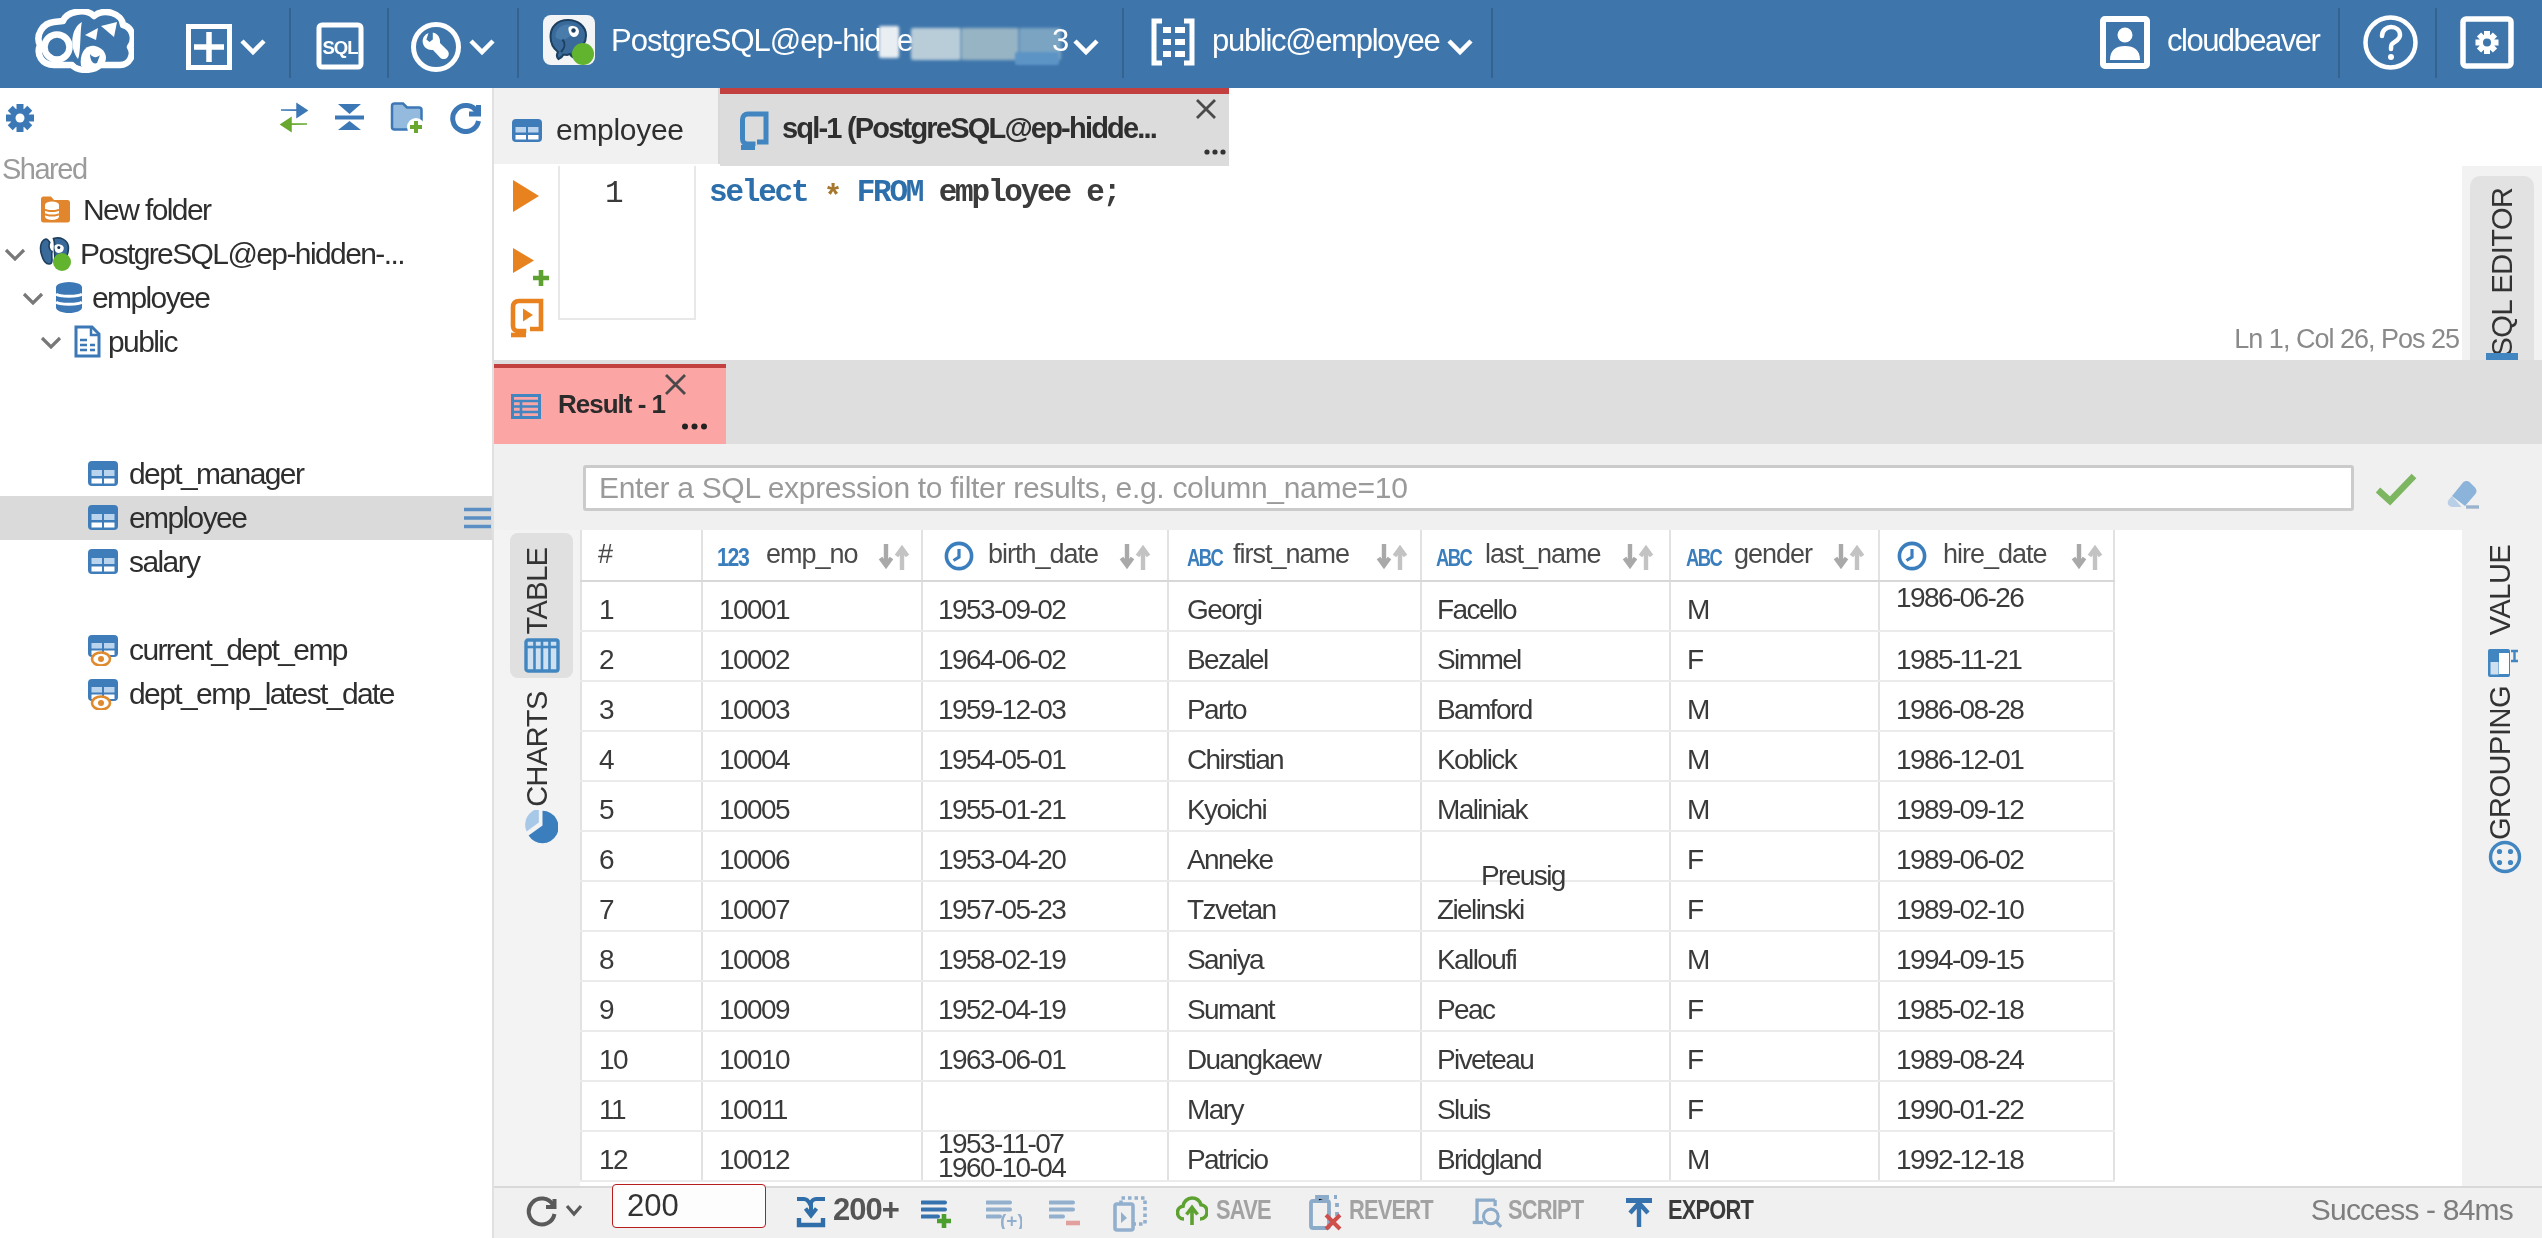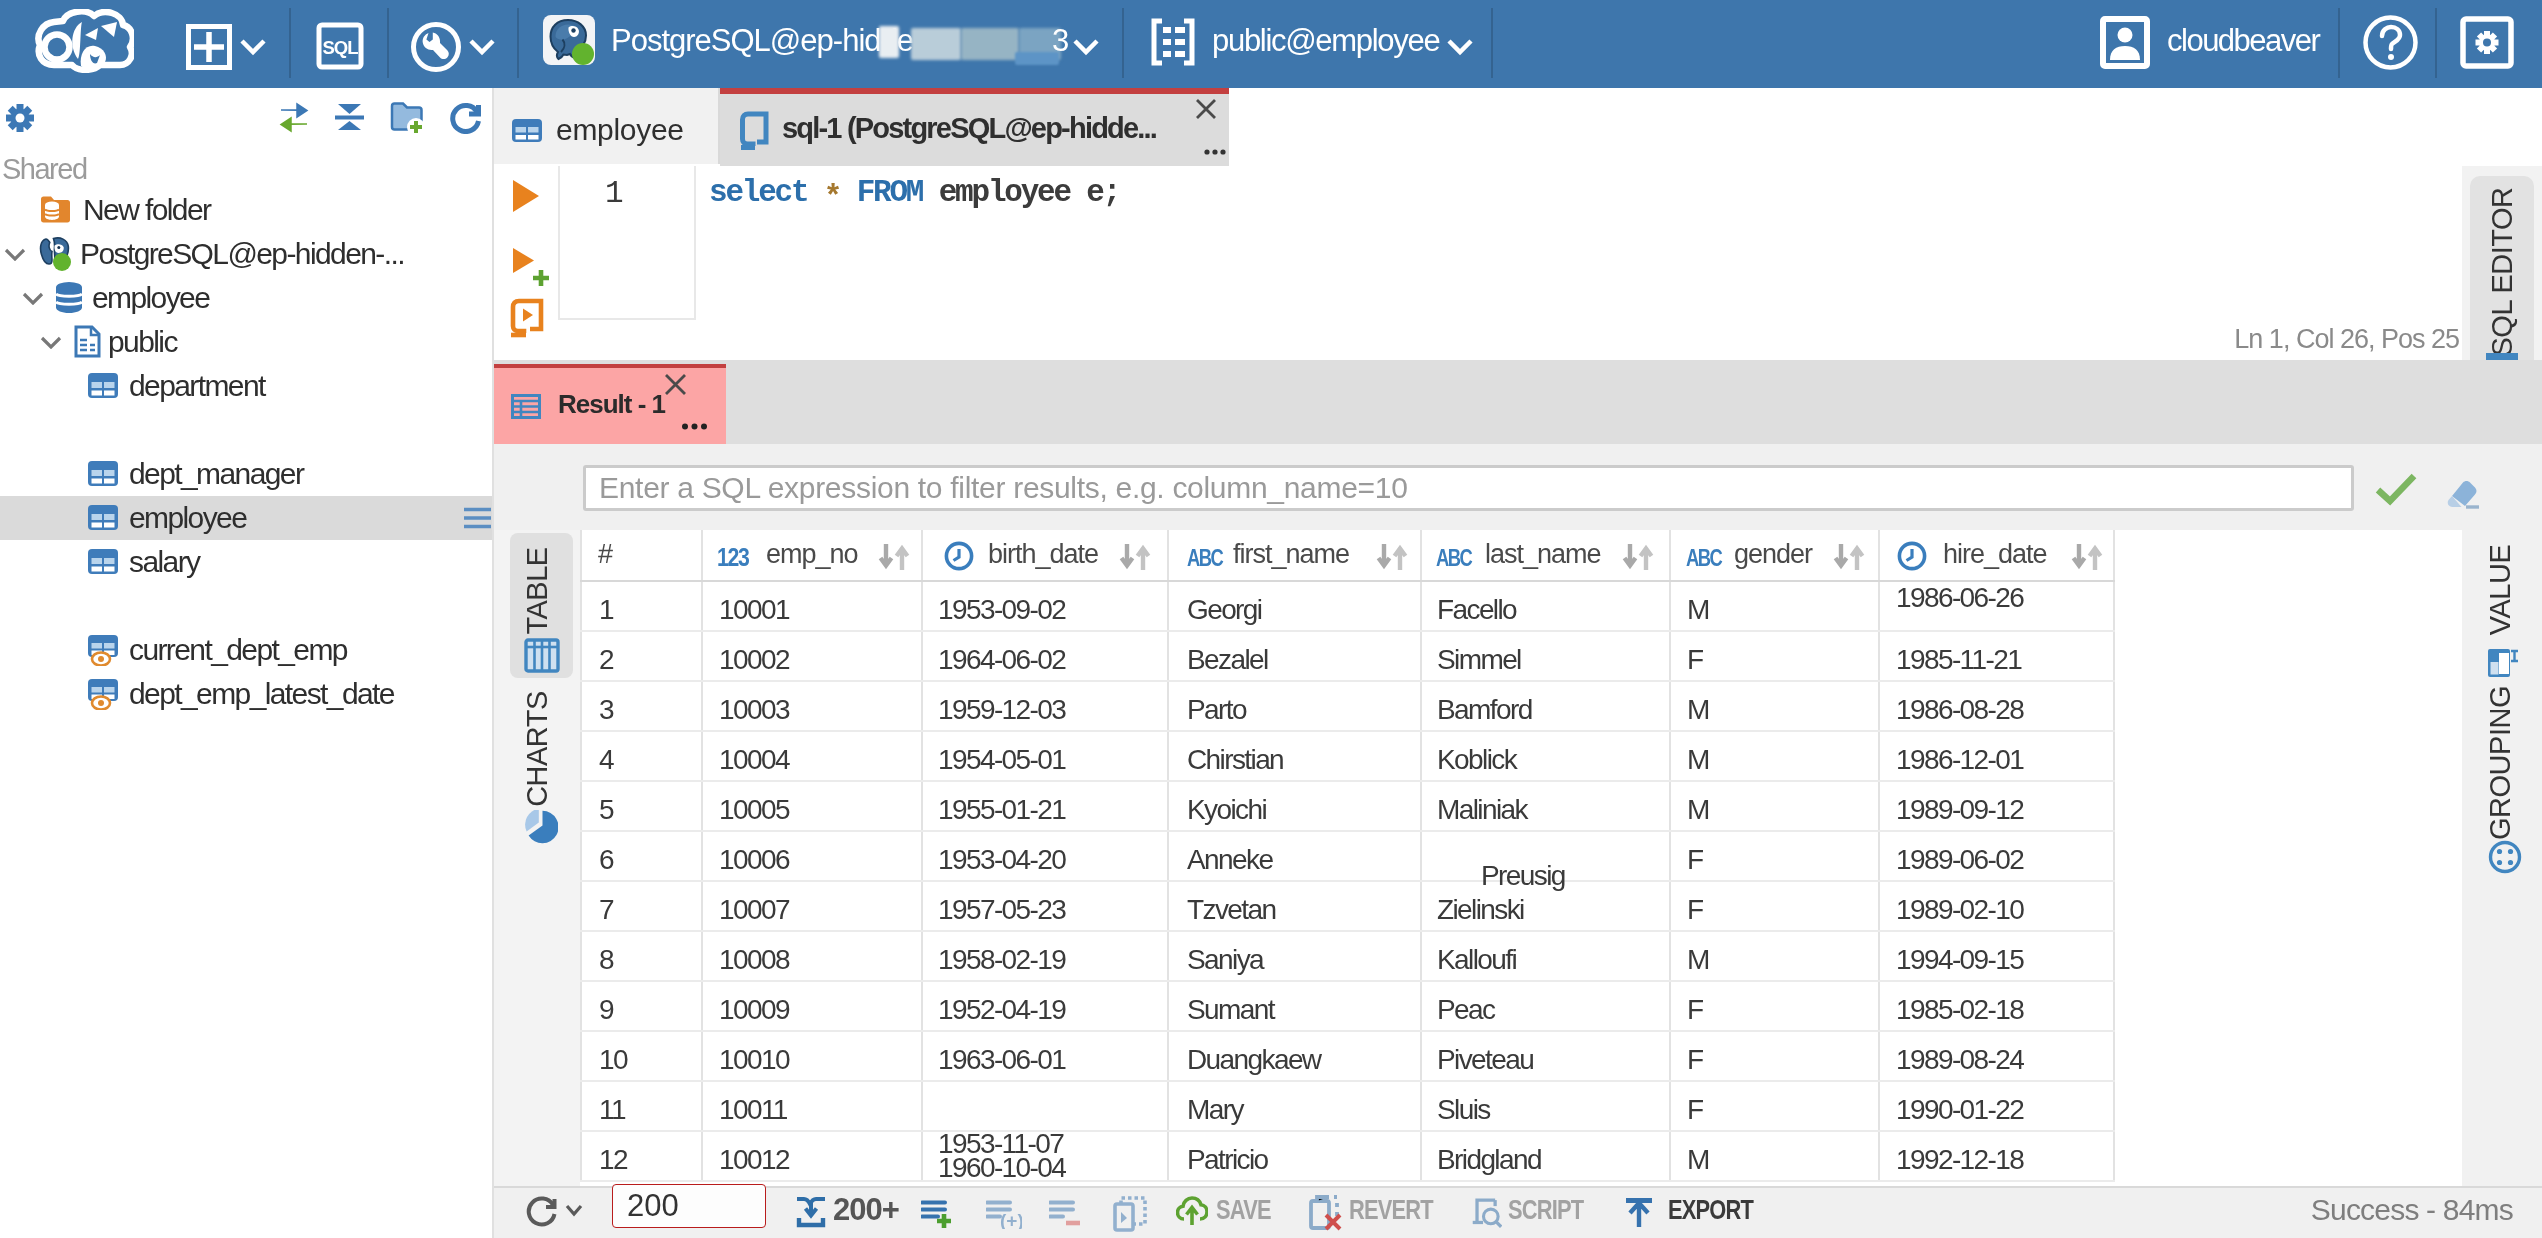--- a/index.html
+++ b/index.html
@@ -196,30 +196,20 @@
         <path d="M2 2 L11 11 L20 2" stroke="#787878" stroke-width="3.2" fill="none"></path>
       </svg>
     <svg class="abs" style="left:74px;top:5px;" width="27" height="33" viewBox="0 0 27 33">
       <path d="M2 2 H18 L25 9 V31 H2 Z" fill="#ffffff" stroke="#3c78b5" stroke-width="3"></path>
       <path d="M17 2 V10 H25" fill="none" stroke="#3c78b5" stroke-width="2.5"></path>
       <path d="M6 15 H13 M6 20 H13 M6 25 H13" stroke="#3c78b5" stroke-width="2.5"></path>
       <path d="M16 20 H21 M16 25 H21" stroke="#3c78b5" stroke-width="2.5"></path>
     </svg>
     <div class="treelabel" style="left:108px;">public</div>
   </div>
-  <div class="treerow" style="top:276px;">
-    <svg class="abs" style="left:88px;top:9px;" width="30" height="25" viewBox="0 0 30 25">
-        <rect width="30" height="25" rx="4" fill="#3f7cba"></rect>
-        <rect x="3.5" y="9" width="10.5" height="6" fill="#b9d4ec"></rect>
-        <rect x="16" y="9" width="10.5" height="6" fill="#b9d4ec"></rect>
-        <rect x="3.5" y="17.5" width="10.5" height="5" fill="#ffffff"></rect>
-        <rect x="16" y="17.5" width="10.5" height="5" fill="#ffffff"></rect>
-      </svg>
-    <div class="treelabel" style="left:129px;">department</div>
-  </div>
   <div class="treerow" style="top:364px;">
     <svg class="abs" style="left:88px;top:9px;" width="30" height="25" viewBox="0 0 30 25">
         <rect width="30" height="25" rx="4" fill="#3f7cba"></rect>
         <rect x="3.5" y="9" width="10.5" height="6" fill="#b9d4ec"></rect>
         <rect x="16" y="9" width="10.5" height="6" fill="#b9d4ec"></rect>
         <rect x="3.5" y="17.5" width="10.5" height="5" fill="#ffffff"></rect>
         <rect x="16" y="17.5" width="10.5" height="5" fill="#ffffff"></rect>
       </svg>
     <div class="treelabel" style="left:129px;">dept_manager</div>
   </div>

